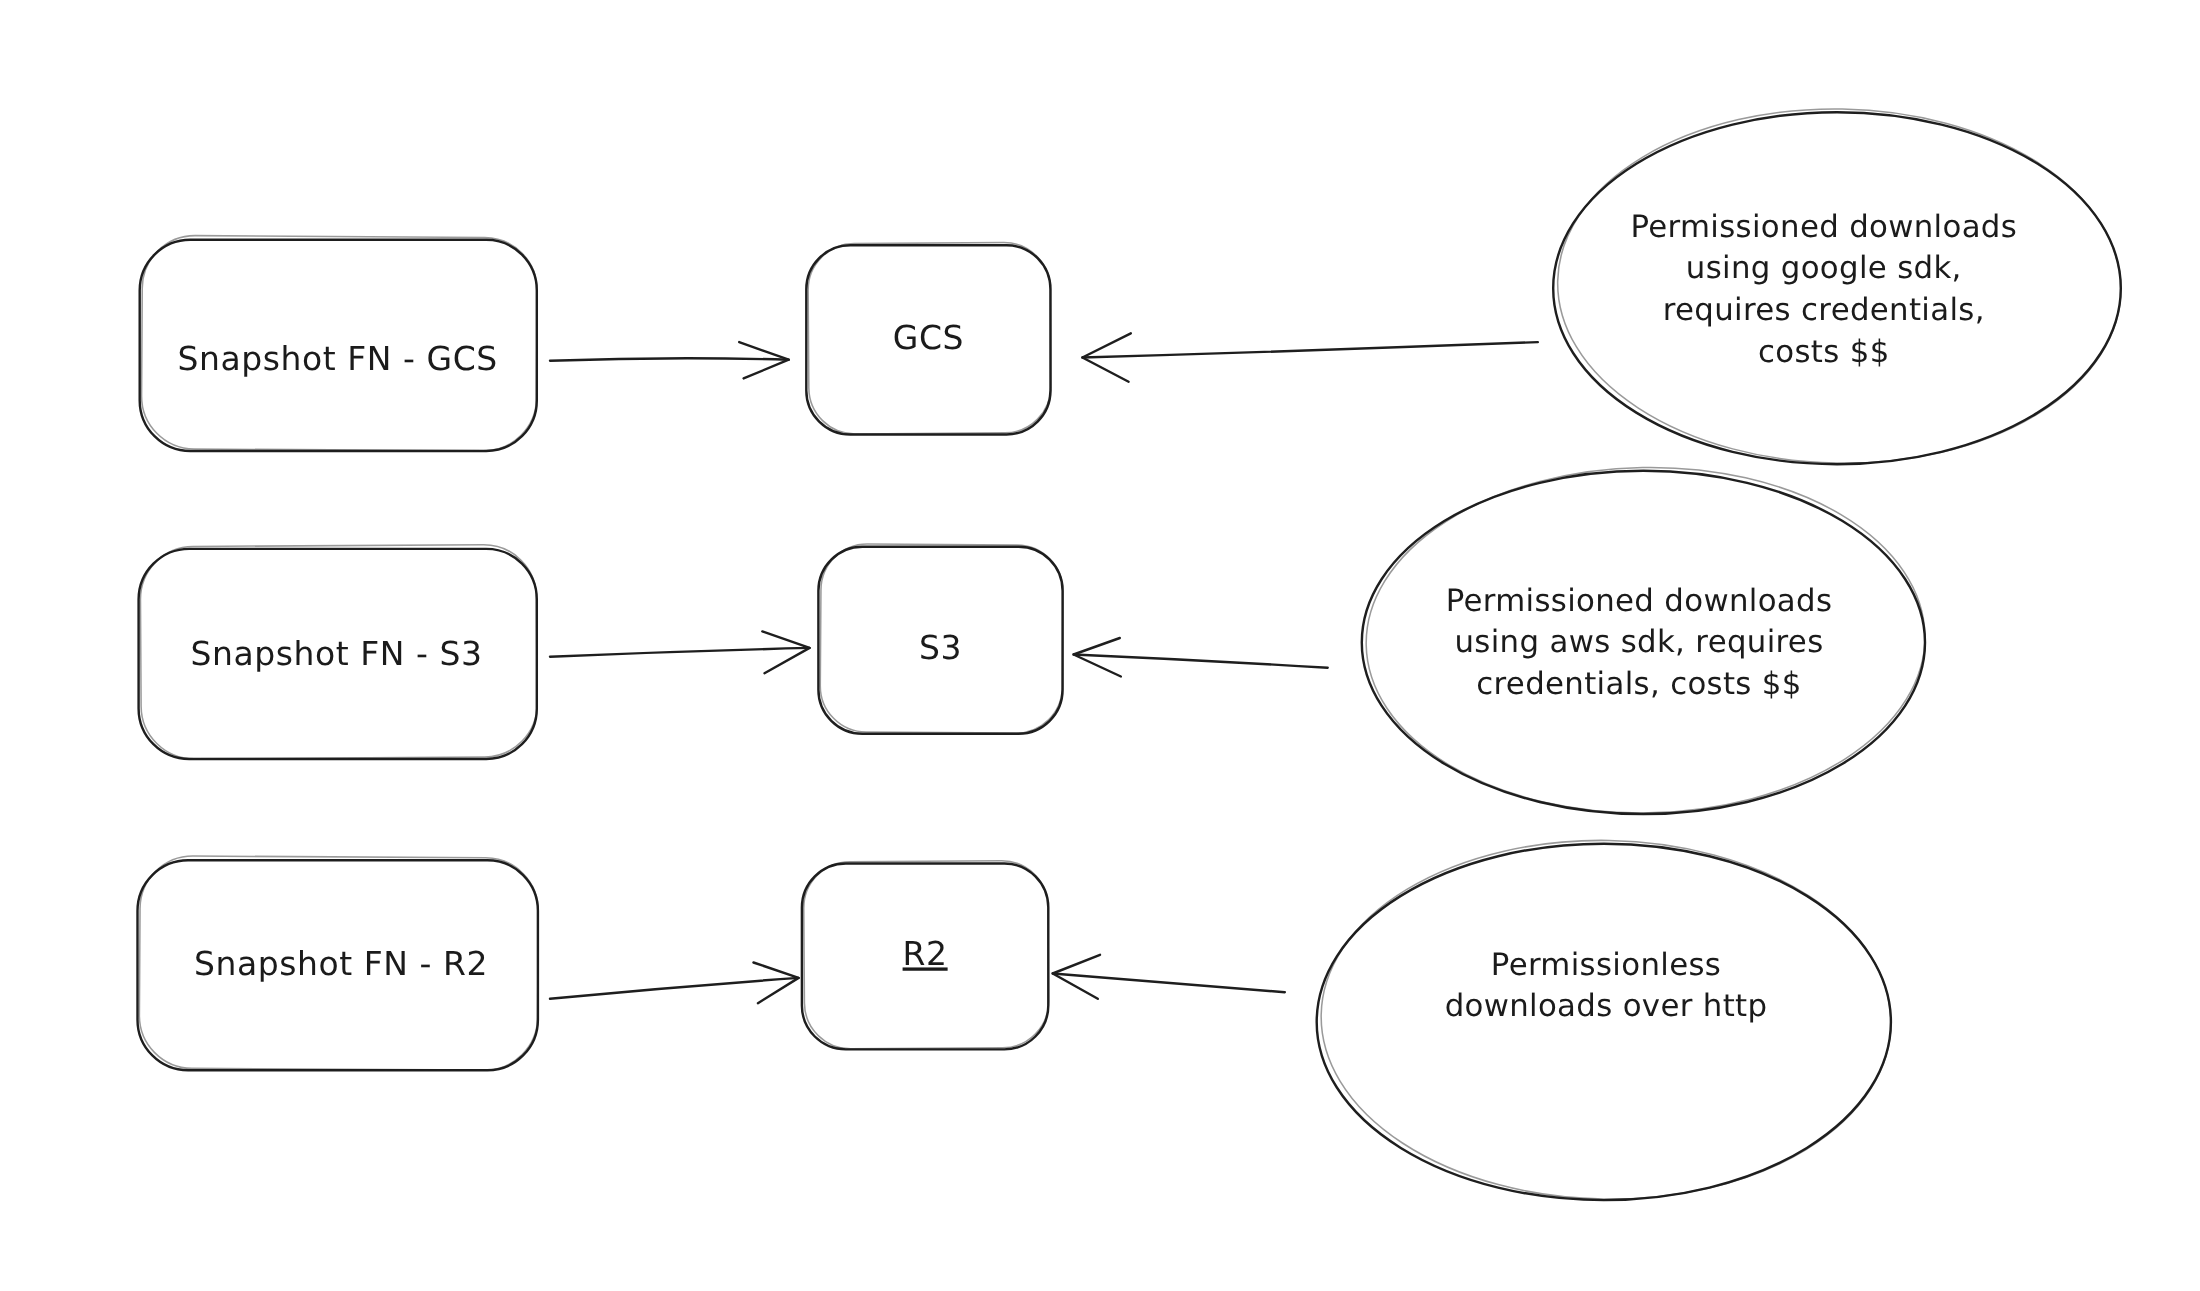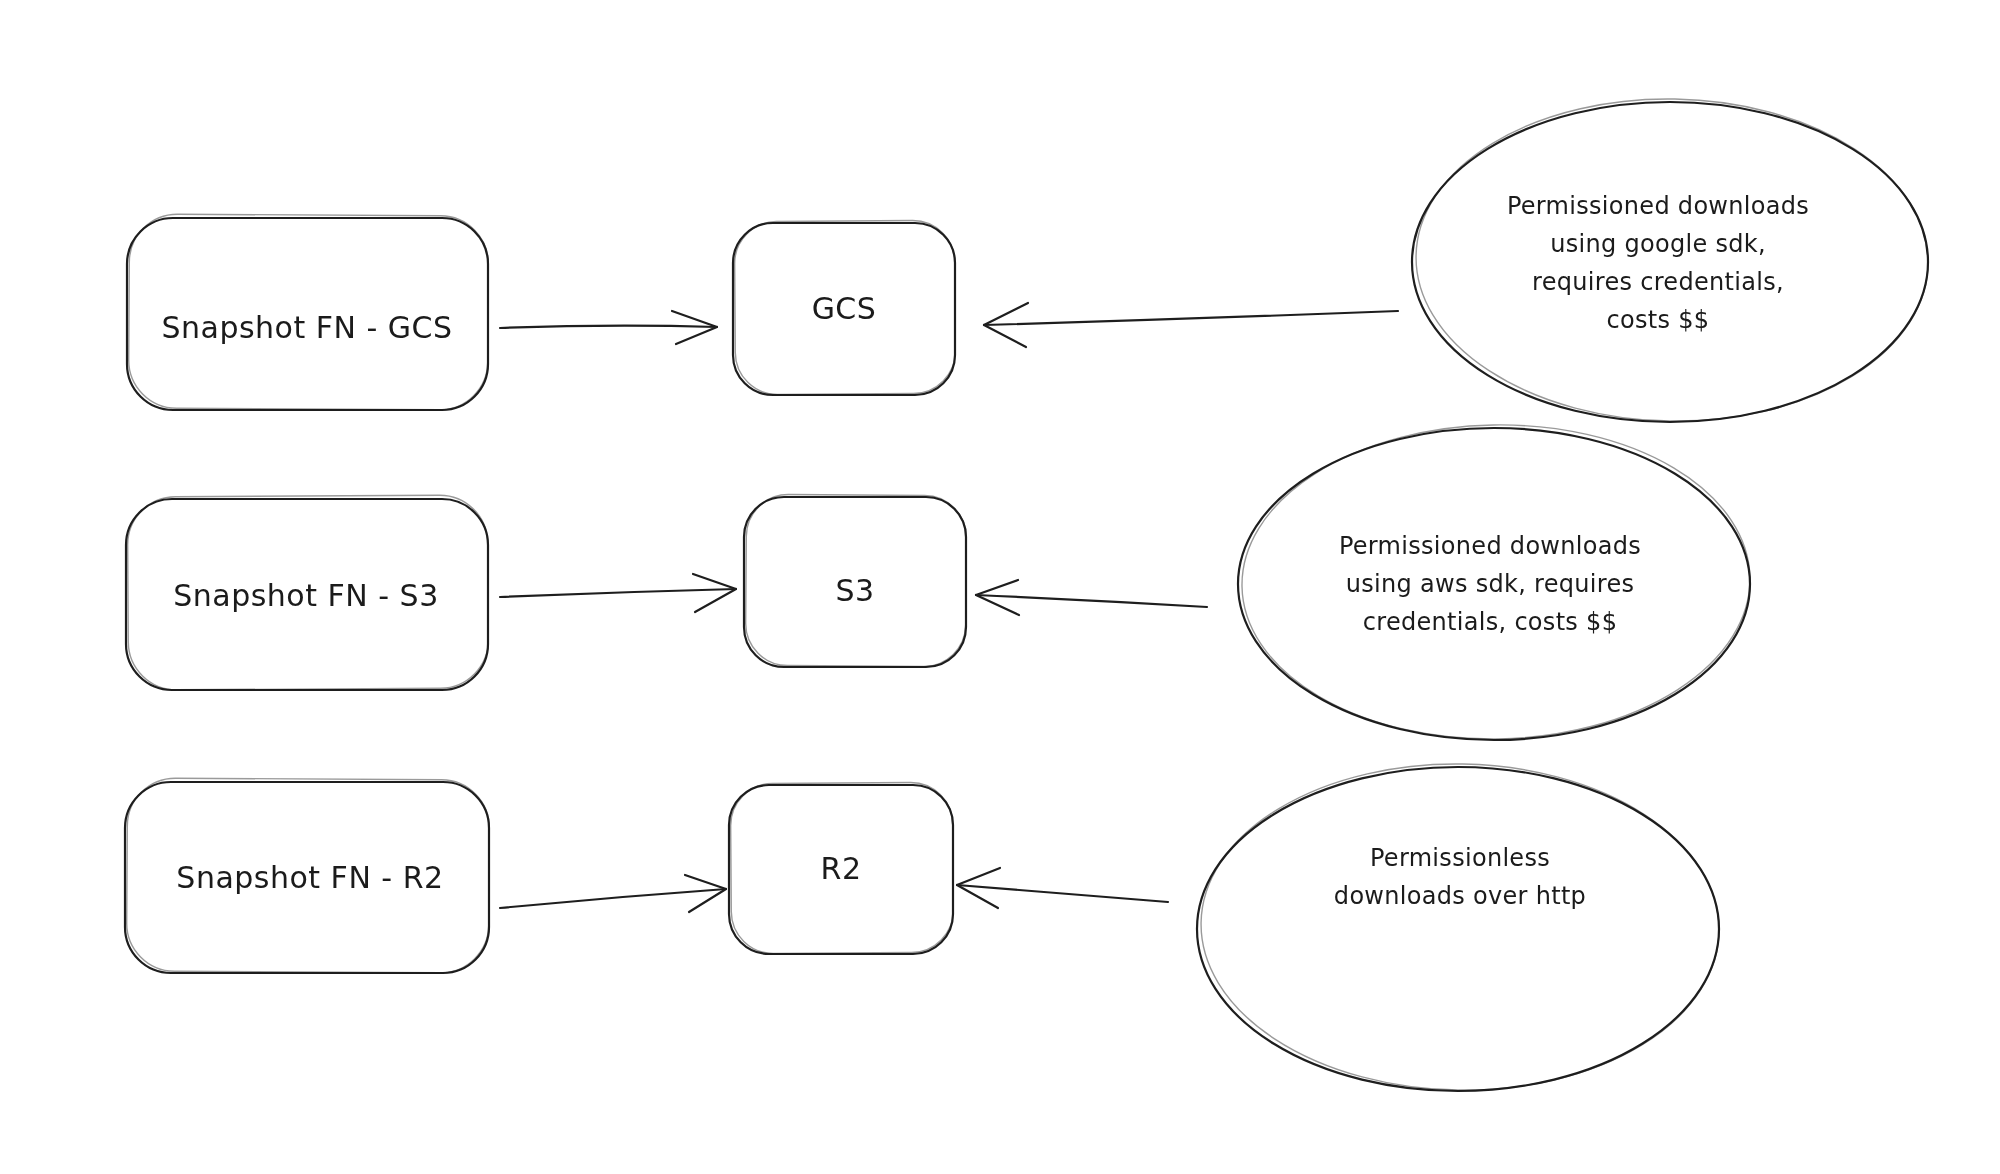--- a/index.html
+++ b/index.html
@@ -40,21 +40,21 @@
     white-space: nowrap;
     font-size: 30px;
     letter-spacing: 0.5px;
     color: #1b1b1b;
     text-align: center;
   }
   .annotation {
     position: absolute;
     transform: translate(-50%, -50%);
     width: 480px;
-    font-size: 24px;
+    font-size: 28px;
     line-height: 38px;
     letter-spacing: 0.3px;
     text-align: center;
     white-space: pre-line;
     color: #1b1b1b;
   }
 </style>
 </head>
 <body>
 
@@ -126,17 +126,17 @@
 requires credentials,
 costs $$</div>
 
   <div class="label" style="left:306px; top:595px;">Snapshot FN - S3</div>
   <div class="label" style="left:855px; top:590px;">S3</div>
   <div class="annotation" style="left:1490px; top:584px;">Permissioned downloads
 using aws sdk, requires
 credentials, costs $$</div>
 
   <div class="label" style="left:310px; top:877px;text-align:right;">Snapshot FN - R2</div>
-  <div class="label" style="left:841px; top:868px;">R2</div>
-  <div class="annotation" style="left:1460px; top:877px;">Permissionless
+  <div class="label" style="left:841px; top:868px;text-decoration:underline;">R2</div>
+  <div class="annotation" style="left:1460px; top:896px;">Permissionless
 downloads over http</div>
 
 </div>
 
 </body></html>

